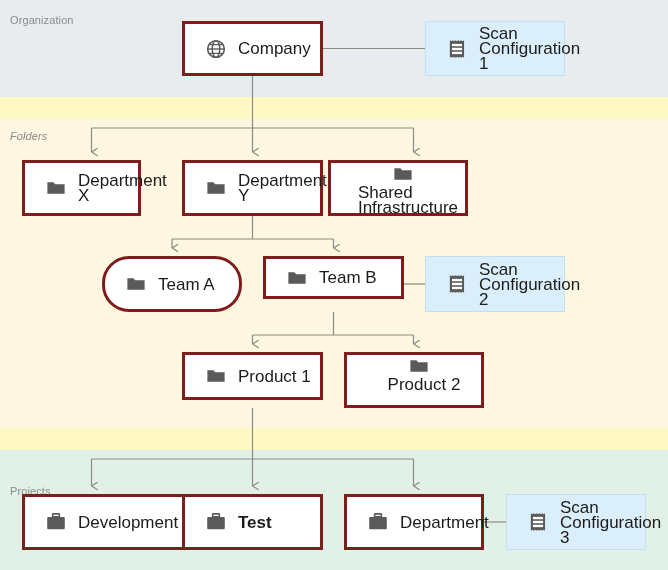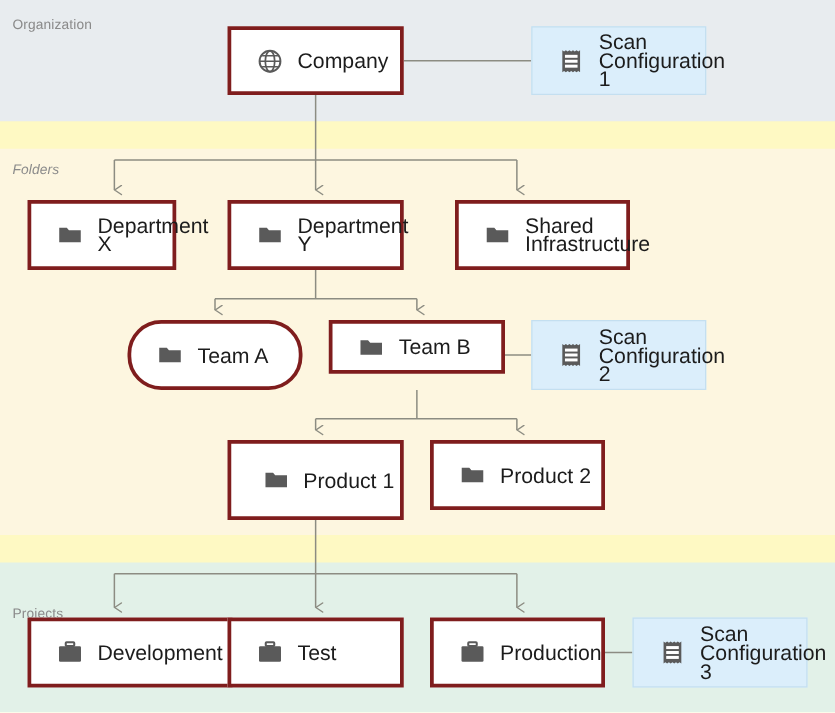--- a/index.html
+++ b/index.html
@@ -149,21 +149,21 @@
         <path d="M2.6 5.6h6.6l1.9 2.2h10.3v10.6H2.6z" fill="#5a5a5a"></path>
       </svg>
       <span class="nlabel">Department X</span>
     </div>
     <div class="node" style="left: 182px; top: 160px; width: 141px; height: 56px;">
       <svg viewBox="0 0 24 24" class="nicon">
         <path d="M2.6 5.6h6.6l1.9 2.2h10.3v10.6H2.6z" fill="#5a5a5a"></path>
       </svg>
       <span class="nlabel">Department Y</span>
     </div>
-    <div class="node" style="left: 364px; top: 160px; width: 140px; height: 56px;">
+    <div class="node" style="left: 328px; top: 160px; width: 140px; height: 56px; flex-direction: column;">
       <svg viewBox="0 0 24 24" class="nicon">
         <path d="M2.6 5.6h6.6l1.9 2.2h10.3v10.6H2.6z" fill="#5a5a5a"></path>
       </svg>
       <span class="nlabel">Shared
 Infrastructure</span>
     </div>
     <div class="node" style="left: 102px; top: 256px; width: 140px; height: 56px; border-radius: 27px;">
       <svg viewBox="0 0 24 24" class="nicon">
         <path d="M2.6 5.6h6.6l1.9 2.2h10.3v10.6H2.6z" fill="#5a5a5a"></path>
       </svg>
@@ -178,52 +178,52 @@
     <div class="node scan" style="left: 425px; top: 256px; width: 140px; height: 56px;">
       <svg viewBox="0 0 24 24" class="nicon">
         <path d="M4.2 2.4l1.55 1.1L7.3 2.4l1.55 1.1L10.4 2.4l1.55 1.1L13.5 2.4l1.55 1.1L16.6 2.4l1.55 1.1L19.7 2.4v19.2l-1.55-1.1-1.55 1.1-1.55-1.1-1.55 1.1-1.55-1.1-1.55 1.1-1.55-1.1L7.3 21.6l-1.55-1.1-1.55 1.1z" fill="#5a5a5a"></path>
         <rect x="6.5" y="6.4" width="11" height="2.6" fill="#ffffff"></rect>
         <rect x="6.5" y="10.7" width="11" height="2.6" fill="#ffffff"></rect>
         <rect x="6.5" y="15.0" width="11" height="2.6" fill="#ffffff"></rect>
       </svg>
       <span class="nlabel">Scan
 Configuration 2</span>
     </div>
-    <div class="node" style="left: 182px; top: 352px; width: 141px; height: 64px; justify-content: center;">
+    <div class="node" style="left: 182px; top: 352px; width: 141px; height: 48px;">
       <svg viewBox="0 0 24 24" class="nicon">
         <path d="M2.6 5.6h6.6l1.9 2.2h10.3v10.6H2.6z" fill="#5a5a5a"></path>
       </svg>
       <span class="nlabel">Product 1</span>
     </div>
-    <div class="node" style="left: 344px; top: 352px; width: 140px; height: 56px;">
+    <div class="node" style="left: 344px; top: 352px; width: 140px; height: 56px; flex-direction: column;">
       <svg viewBox="0 0 24 24" class="nicon">
         <path d="M2.6 5.6h6.6l1.9 2.2h10.3v10.6H2.6z" fill="#5a5a5a"></path>
       </svg>
       <span class="nlabel">Product 2</span>
     </div>
     <div class="node" style="left: 22px; top: 494px; width: 164px; height: 56px;">
       <svg viewBox="0 0 24 24" class="nicon">
         <rect x="8.3" y="3.1" width="7.4" height="3.3" rx="0.7" fill="none" stroke="#5a5a5a" stroke-width="1.8"></rect>
         <rect x="2.4" y="6.6" width="19.2" height="13.4" rx="1.1" fill="#5a5a5a"></rect>
       </svg>
       <span class="nlabel">Development</span>
     </div>
-    <div class="node" style="left: 182px; top: 494px; width: 141px; height: 56px;">
+    <div class="node" style="left: 182px; top: 494px; width: 141px; height: 56px; font-weight: bold;">
       <svg viewBox="0 0 24 24" class="nicon">
         <rect x="8.3" y="3.1" width="7.4" height="3.3" rx="0.7" fill="none" stroke="#5a5a5a" stroke-width="1.8"></rect>
         <rect x="2.4" y="6.6" width="19.2" height="13.4" rx="1.1" fill="#5a5a5a"></rect>
       </svg>
       <span class="nlabel">Test</span>
     </div>
     <div class="node" style="left: 344px; top: 494px; width: 140px; height: 56px;">
       <svg viewBox="0 0 24 24" class="nicon">
         <rect x="8.3" y="3.1" width="7.4" height="3.3" rx="0.7" fill="none" stroke="#5a5a5a" stroke-width="1.8"></rect>
         <rect x="2.4" y="6.6" width="19.2" height="13.4" rx="1.1" fill="#5a5a5a"></rect>
       </svg>
-      <span class="nlabel">Production</span>
+      <span class="nlabel">Department</span>
     </div>
     <div class="node scan" style="left: 506px; top: 494px; width: 140px; height: 56px;">
       <svg viewBox="0 0 24 24" class="nicon">
         <path d="M4.2 2.4l1.55 1.1L7.3 2.4l1.55 1.1L10.4 2.4l1.55 1.1L13.5 2.4l1.55 1.1L16.6 2.4l1.55 1.1L19.7 2.4v19.2l-1.55-1.1-1.55 1.1-1.55-1.1-1.55 1.1-1.55-1.1-1.55 1.1-1.55-1.1L7.3 21.6l-1.55-1.1-1.55 1.1z" fill="#5a5a5a"></path>
         <rect x="6.5" y="6.4" width="11" height="2.6" fill="#ffffff"></rect>
         <rect x="6.5" y="10.7" width="11" height="2.6" fill="#ffffff"></rect>
         <rect x="6.5" y="15.0" width="11" height="2.6" fill="#ffffff"></rect>
       </svg>
       <span class="nlabel">Scan
 Configuration 3</span>

